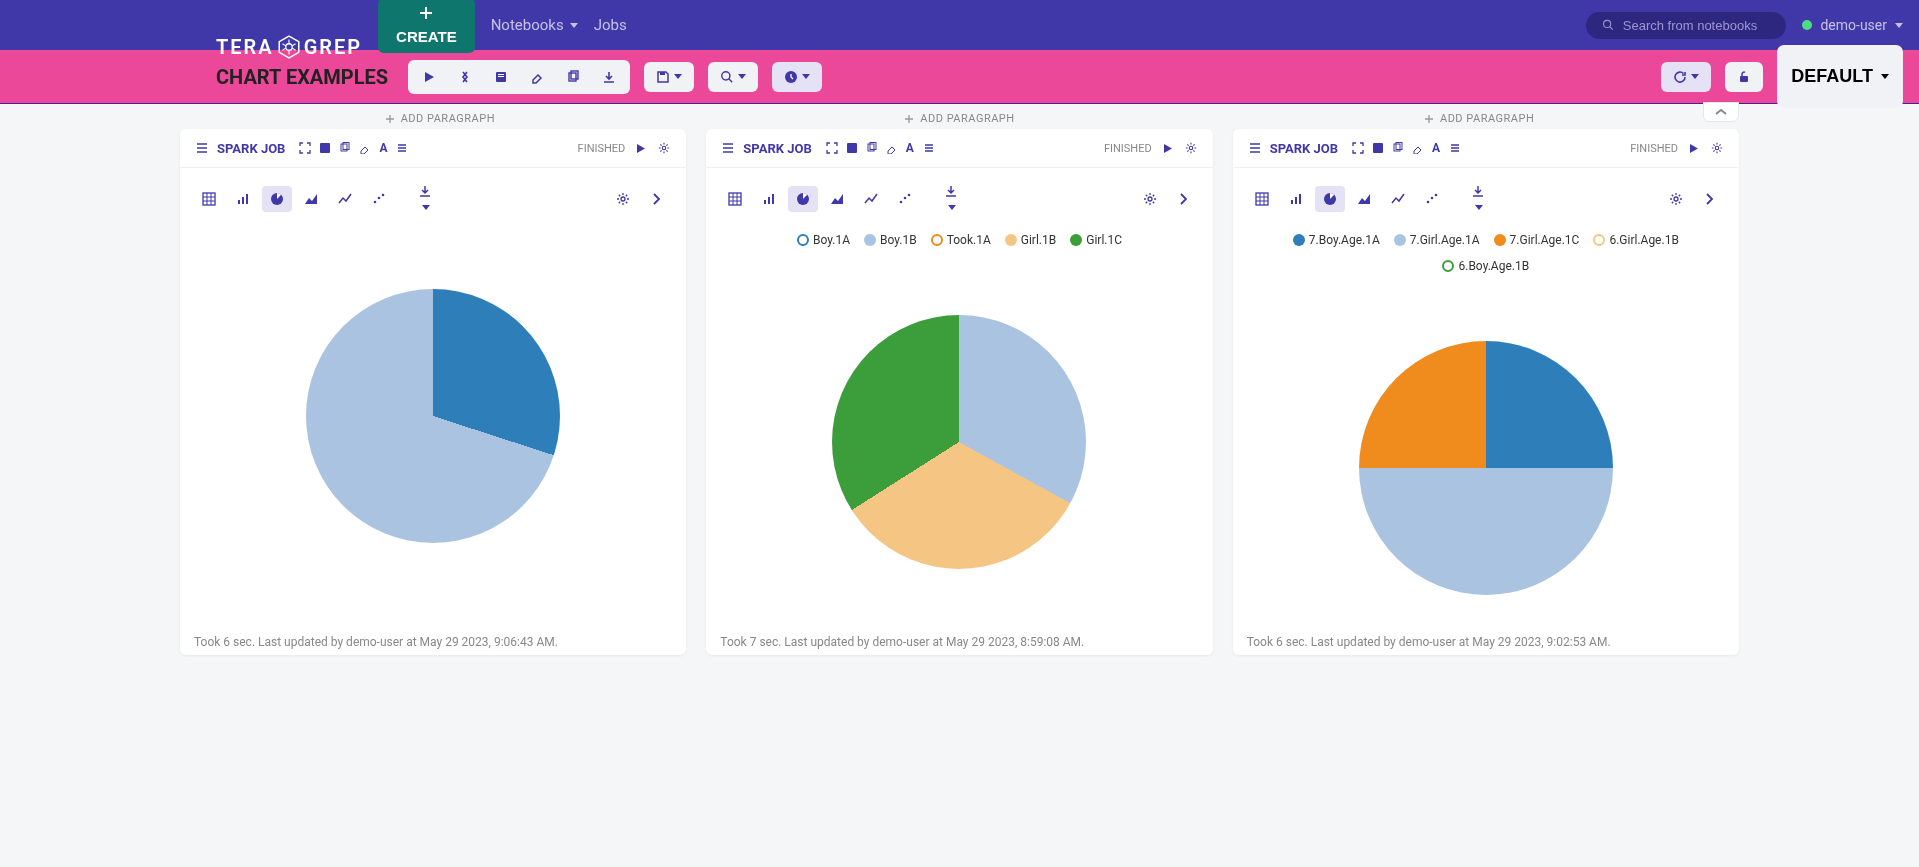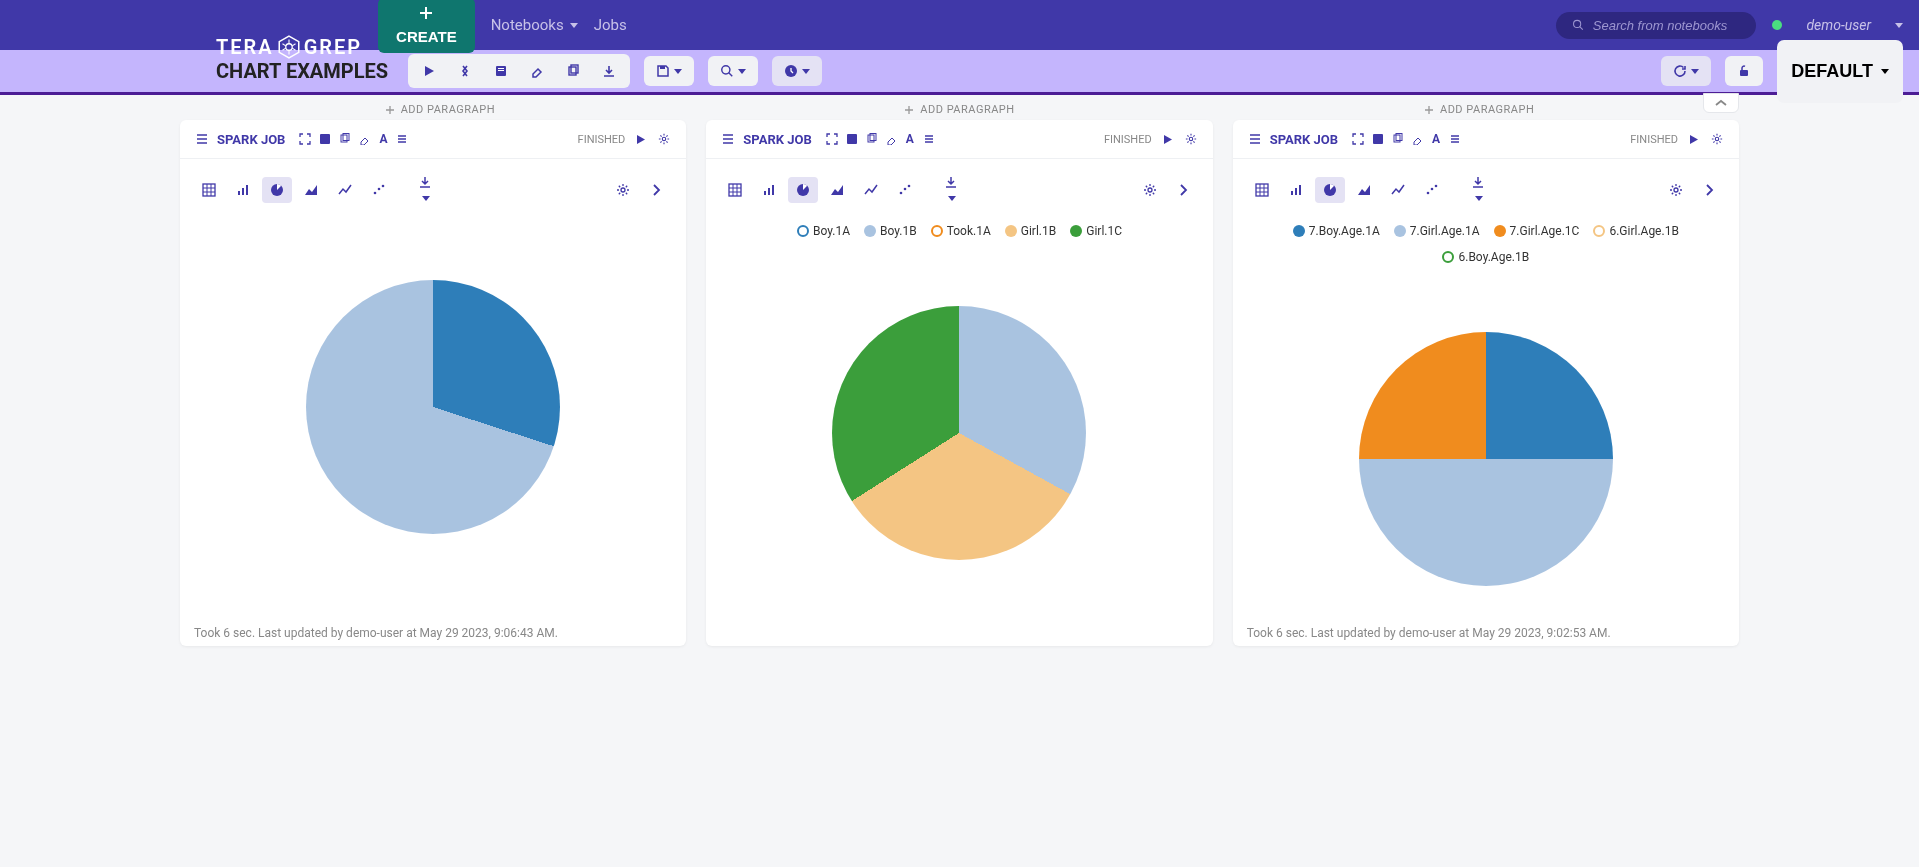--- a/index.html
+++ b/index.html
@@ -63,43 +63,41 @@
   gap: 8px;
   width: 200px;
 }
 .search-box input {
   background: transparent;
   border: none;
   color: #fca5a5;
   font-size: 13px;
   outline: none;
   width: 100%;
-  font-style: italic;
 }
 .search-box input::placeholder { color: #9d96d0; }
 .user-menu {
   color: #c7c1e8;
   display: flex;
   align-items: center;
-  gap: 24px;
+  gap: 8px;
   font-size: 14px;
   cursor: pointer;
-  font-style: italic;
 }
 .user-dot {
   width: 10px; height: 10px; border-radius: 50%; background: #4ade80;
 }
 .toolbar-row {
-  background: #c4b5fd;
-  height: 45px;
+  background: #ec4899;
+  height: 54px;
   display: flex;
   align-items: center;
   padding: 0 16px;
   gap: 14px;
-  border-bottom: 3px solid #4c1d95;
+  border-bottom: 1px solid #4c1d95;
 }
 .page-title {
   font-size: 20px;
   font-weight: 700;
   color: #222;
   margin-left: 200px;
   margin-right: 6px;
 }
 .tool-group {
   display: flex;
@@ -660,20 +658,21 @@
             <span>Girl.1B</span>
           </span>
           <span class="legend-item">
             <span class="legend-dot" style="background:#3b9e3b"></span>
             <span>Girl.1C</span>
           </span>
         </div>
     <div class="pie-wrap">
       <div class="pie" style="background:conic-gradient(from 0deg, #a9c3e0 0deg 118.80000000000001deg, #f4c583 118.80000000000001deg 237.60000000000002deg, #3b9e3b 237.60000000000002deg 360deg)"></div>
     </div>
+    <div class="panel-footer">Took 7 sec. Last updated by demo-user at May 29 2023, 8:59:08 AM.</div>
   </div>
       <div class="panel">
     <div class="panel-header">
       <span class="spark-label">
         <svg width="14" height="14" viewBox="0 0 14 14">
               <path d="M3 3h10M3 7h10M3 11h10M1 3h0M1 7h0M1 11h0" stroke="#4038a8" stroke-width="1.6"></path>
             </svg>
         <span>SPARK JOB</span>
       </span>
       <div class="panel-iconrow">

